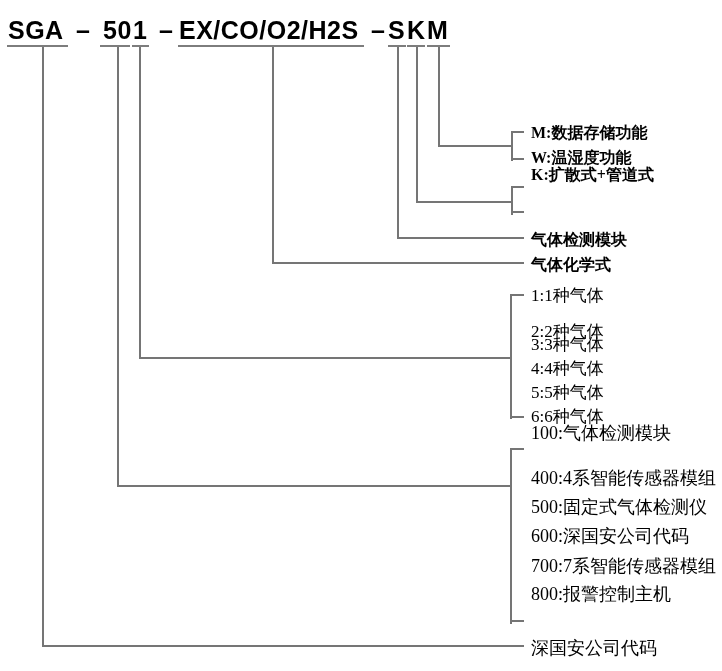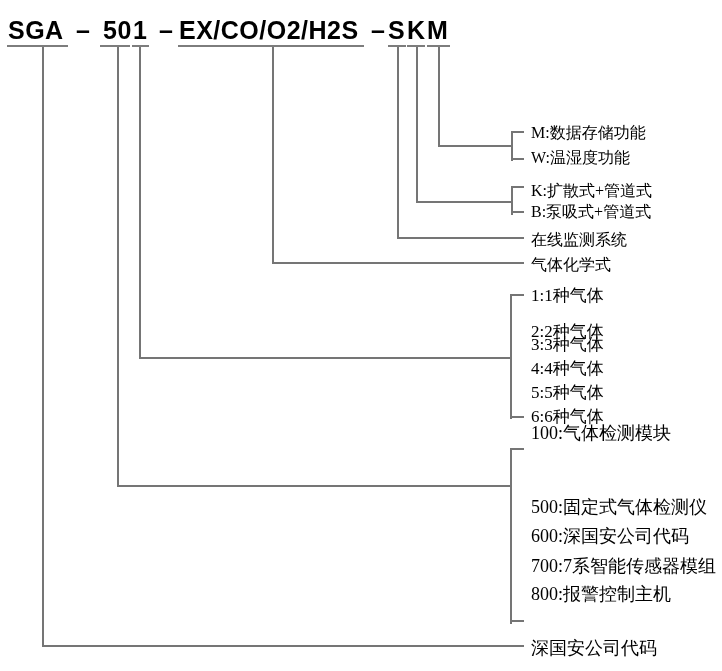--- a/index.html
+++ b/index.html
@@ -16,21 +16,21 @@
   
   .ul { position:absolute; top:45px; height:2px; background:#7d7d7d; }
   
   .vl { position:absolute; width:2px; background:#757575; }
   .hl { position:absolute; height:2px; background:#757575; }
   
   .lbl {
     position:absolute; left:531px; line-height:20px; white-space:nowrap; color:#000;
     font-family:"Liberation Serif", serif;
   }
-  .s16 { font-size:16px; }
+  .s16 { font-size:16px;font-weight:bold; }
   .s17 { font-size:17px;text-align:right; }
   .s18 { font-size:18px; }
 </style>
 </head>
 <body>
 
 <div class="canvas">
 
   <span class="t" style="left:8px">SGA</span>
   <span class="t" style="left:76px">–</span>
@@ -76,34 +76,34 @@
   <div class="hl" style="left:511px;top:158px;width:13px"></div>
   <div class="hl" style="left:511px;top:186px;width:13px"></div>
   <div class="hl" style="left:511px;top:211px;width:13px"></div>
   <div class="hl" style="left:510px;top:294px;width:14px"></div>
   <div class="hl" style="left:510px;top:416px;width:14px"></div>
   <div class="hl" style="left:510px;top:448px;width:14px"></div>
   <div class="hl" style="left:510px;top:620px;width:14px"></div>
 
   <div class="lbl s16" style="top:123px">M:数据存储功能</div>
   <div class="lbl s16" style="top:148px">W:温湿度功能</div>
-  <div class="lbl s16" style="top:181px">K:扩散式+管道式</div>
-  <div class="lbl s16" style="top:202px">B:泵吸式+管道式</div>
+  <div class="lbl s16" style="top:165px">K:扩散式+管道式</div>
 
-  <div class="lbl s16" style="top:230px">在线监测系统</div>
+  <div class="lbl s16" style="top:230px">气体检测模块</div>
   <div class="lbl s16" style="top:255px">气体化学式</div>
 
   <div class="lbl s17" style="top:286px">1:1种气体</div>
   <div class="lbl s17" style="top:322px">2:2种气体</div>
   <div class="lbl s17" style="top:335px">3:3种气体</div>
   <div class="lbl s17" style="top:359px">4:4种气体</div>
   <div class="lbl s17" style="top:383px">5:5种气体</div>
   <div class="lbl s17" style="top:407px">6:6种气体</div>
 
   <div class="lbl s18" style="top:423px">100:气体检测模块</div>
+  <div class="lbl s18" style="top:468px">400:4系智能传感器模组</div>
   <div class="lbl s18" style="top:497px">500:固定式气体检测仪</div>
   <div class="lbl s18" style="top:526px">600:深国安公司代码</div>
   <div class="lbl s18" style="top:556px">700:7系智能传感器模组</div>
   <div class="lbl s18" style="top:584px">800:报警控制主机</div>
 
   <div class="lbl s18" style="top:638px">深国安公司代码</div>
 
 </div>
 
 </body></html>

